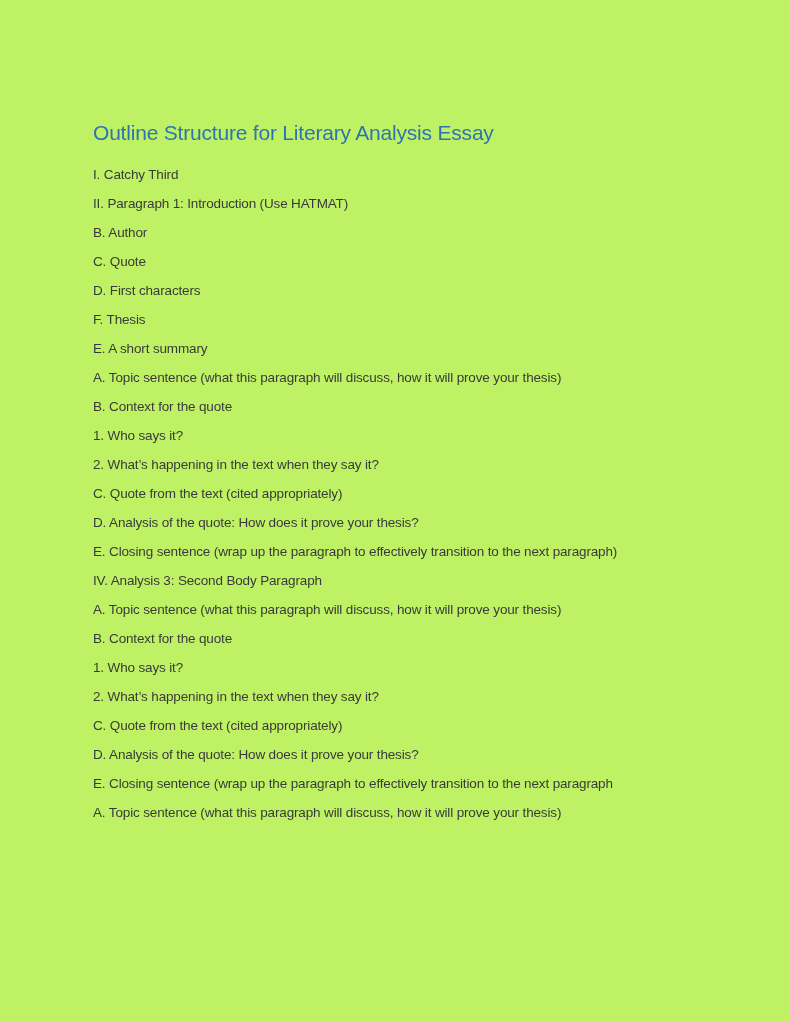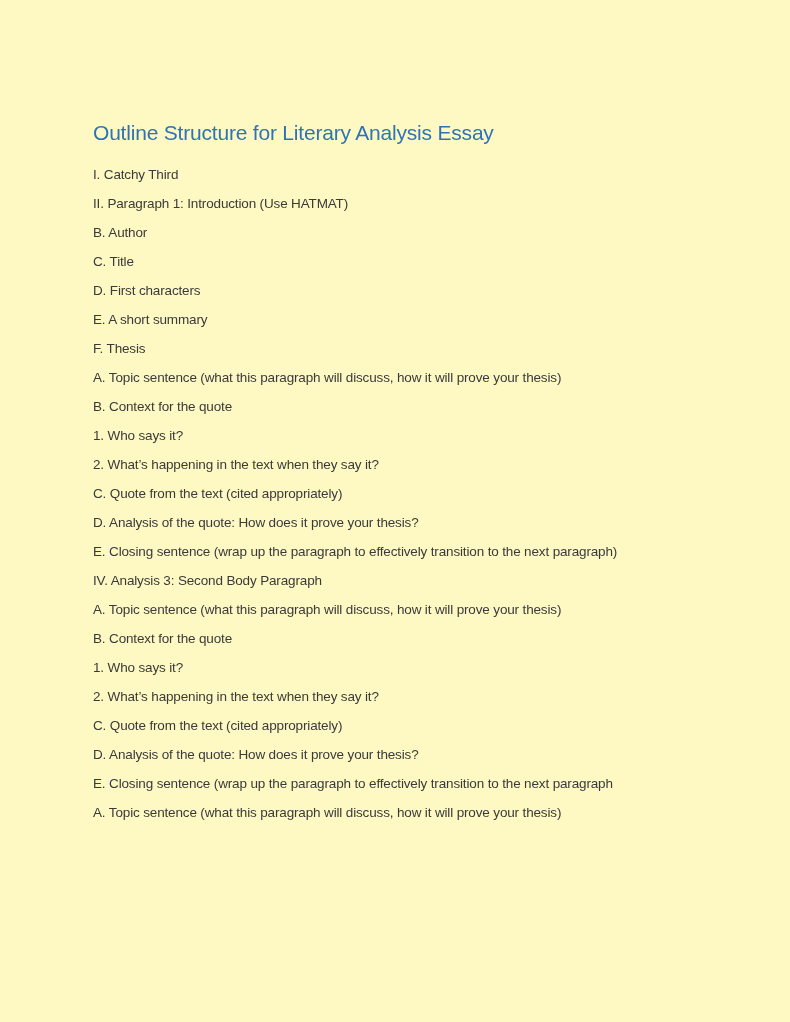--- a/index.html
+++ b/index.html
@@ -4,21 +4,21 @@
 <style>
   html, body {
     margin: 0;
     padding: 0;
     background: #ffffff;
   }
   .page {
     position: relative;
     width: 790px;
     height: 1022px;
-    background: #fef9c3;
+    background: #bef264;
     overflow: hidden;
     font-family: "Liberation Sans", "DejaVu Sans", sans-serif;
   }
   .doc-title {
     position: absolute;
     left: 93px;
     top: 107px;
     font-size: 21px;
     font-weight: 500;
     letter-spacing: -0.2px;
@@ -44,24 +44,24 @@
 </head>
 <body>
 
 <div class="page">
   <h1 class="doc-title">Outline Structure for Literary Analysis Essay</h1>
 
   <div class="outline">
       <div class="outline-line">I. Catchy Third</div>
       <div class="outline-line">II. Paragraph 1: Introduction (Use HATMAT)</div>
       <div class="outline-line">B. Author</div>
-      <div class="outline-line">C. Title</div>
+      <div class="outline-line">C. Quote</div>
       <div class="outline-line">D. First characters</div>
+      <div class="outline-line">F. Thesis</div>
       <div class="outline-line">E. A short summary</div>
-      <div class="outline-line">F. Thesis</div>
       <div class="outline-line">A. Topic sentence (what this paragraph will discuss, how it will prove your thesis)</div>
       <div class="outline-line">B. Context for the quote</div>
       <div class="outline-line">1. Who says it?</div>
       <div class="outline-line">2. What’s happening in the text when they say it?</div>
       <div class="outline-line">C. Quote from the text (cited appropriately)</div>
       <div class="outline-line">D. Analysis of the quote: How does it prove your thesis?</div>
       <div class="outline-line">E. Closing sentence (wrap up the paragraph to effectively transition to the next paragraph)</div>
       <div class="outline-line">IV. Analysis 3: Second Body Paragraph</div>
       <div class="outline-line">A. Topic sentence (what this paragraph will discuss, how it will prove your thesis)</div>
       <div class="outline-line">B. Context for the quote</div>

